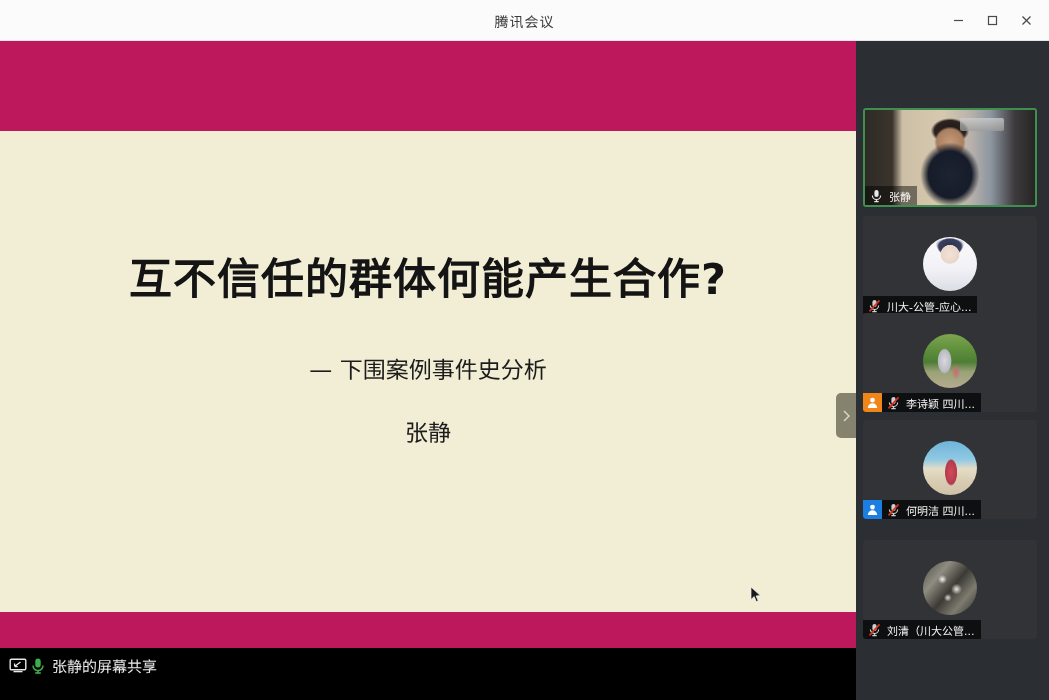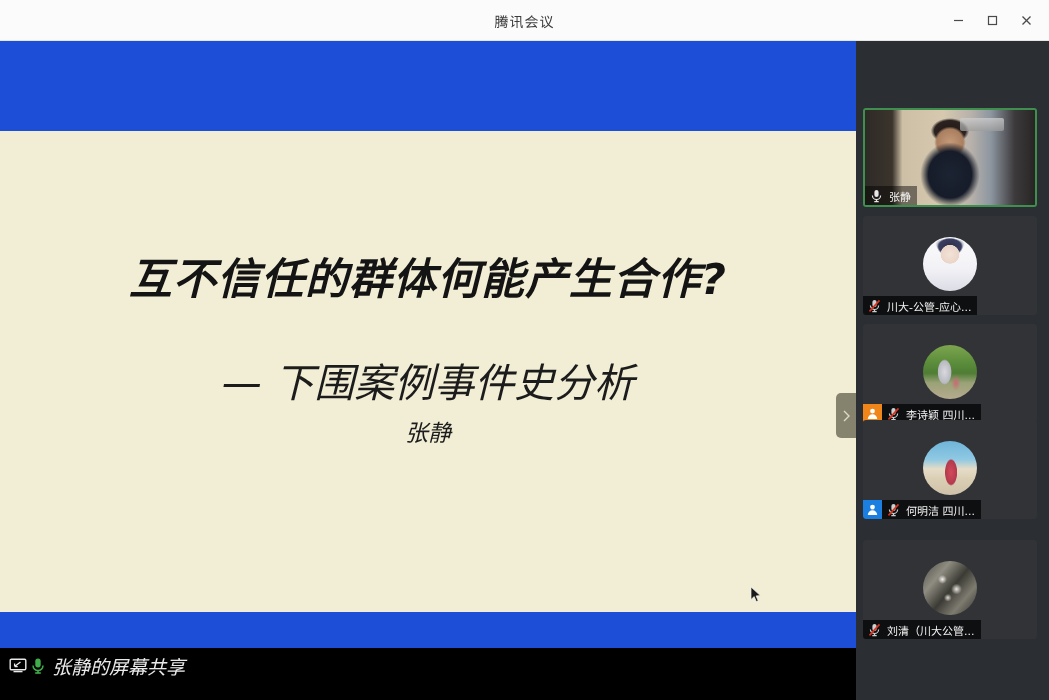--- a/index.html
+++ b/index.html
@@ -61,23 +61,22 @@
   }
   .win-btn svg { display: block; }
 
   
   .stage {
     position: absolute;
     left: 0;
     top: 41px;
     width: 856px;
     height: 642px;
-    background: #1d4ed8;
-    overflow: hidden;
-    font-style: italic;
+    background: #be185d;
+    overflow: hidden;
   }
 
   .slide {
     position: absolute;
     left: 0;
     top: 90px;
     width: 856px;
     height: 481px;
     background: #f2eed5;
     overflow: hidden;
@@ -94,21 +93,21 @@
     color: #141414;
     letter-spacing: 1px;
     white-space: nowrap;
   }
   .slide-subtitle {
     position: absolute;
     left: 0; right: 0;
     top: 220px;
     text-align: center;
     font-family: "DejaVu Sans", "Liberation Sans", sans-serif;
-    font-size: 40px;
+    font-size: 23px;
     font-weight: normal;
     color: #1c1c1c;
     white-space: nowrap;
   }
   .slide-byline {
     position: absolute;
     left: 0; right: 0;
     top: 288px;
     text-align: center;
     font-family: "DejaVu Sans", "Liberation Sans", sans-serif;
@@ -301,21 +300,21 @@
   .sharebar .sb-icon {
     width: 20px;
     height: 20px;
     display: flex;
     align-items: center;
     justify-content: center;
     flex: 0 0 auto;
   }
   .sharebar .sb-text {
     font-family: "DejaVu Sans", "Liberation Sans", sans-serif;
-    font-size: 19px;
+    font-size: 15px;
     color: #e9e9e9;
     margin-left: 4px;
     white-space: nowrap;
   }
 </style>
 </head>
 <body>
 
 <div id="app">
 
@@ -412,21 +411,21 @@
               <path d="M2.4 6.4 a4.1 4.1 0 0 0 8.2 0" fill="none" stroke="#cfcfcf" stroke-width="1.2"></path>
               <line x1="6.5" y1="10.2" x2="6.5" y2="12.6" stroke="#cfcfcf" stroke-width="1.3"></line>
               <line x1="4.3" y1="12.6" x2="8.7" y2="12.6" stroke="#cfcfcf" stroke-width="1.3"></line>
               <line x1="1.5" y1="12.4" x2="11.5" y2="1.4" stroke="#d9321f" stroke-width="1.6"></line>
             </svg>
           </span>
           <span class="tile-name">川大-公管-应心...</span>
         </div>
       </div>
 
-      <div class="tile" style="top:283px;">
+      <div class="tile" style="top:272px;">
         <div class="avatar-wrap">
           <div class="avatar av-park"></div>
         </div>
         <div class="tile-label">
           <span class="person-badge orange">
             <svg width="13" height="13" viewBox="0 0 13 13">
               <circle cx="6.5" cy="4.1" r="2.4" fill="#ffffff"></circle>
               <path d="M1.8 12 a4.7 4.7 0 0 1 9.4 0 z" fill="#ffffff"></path>
             </svg>
           </span>

